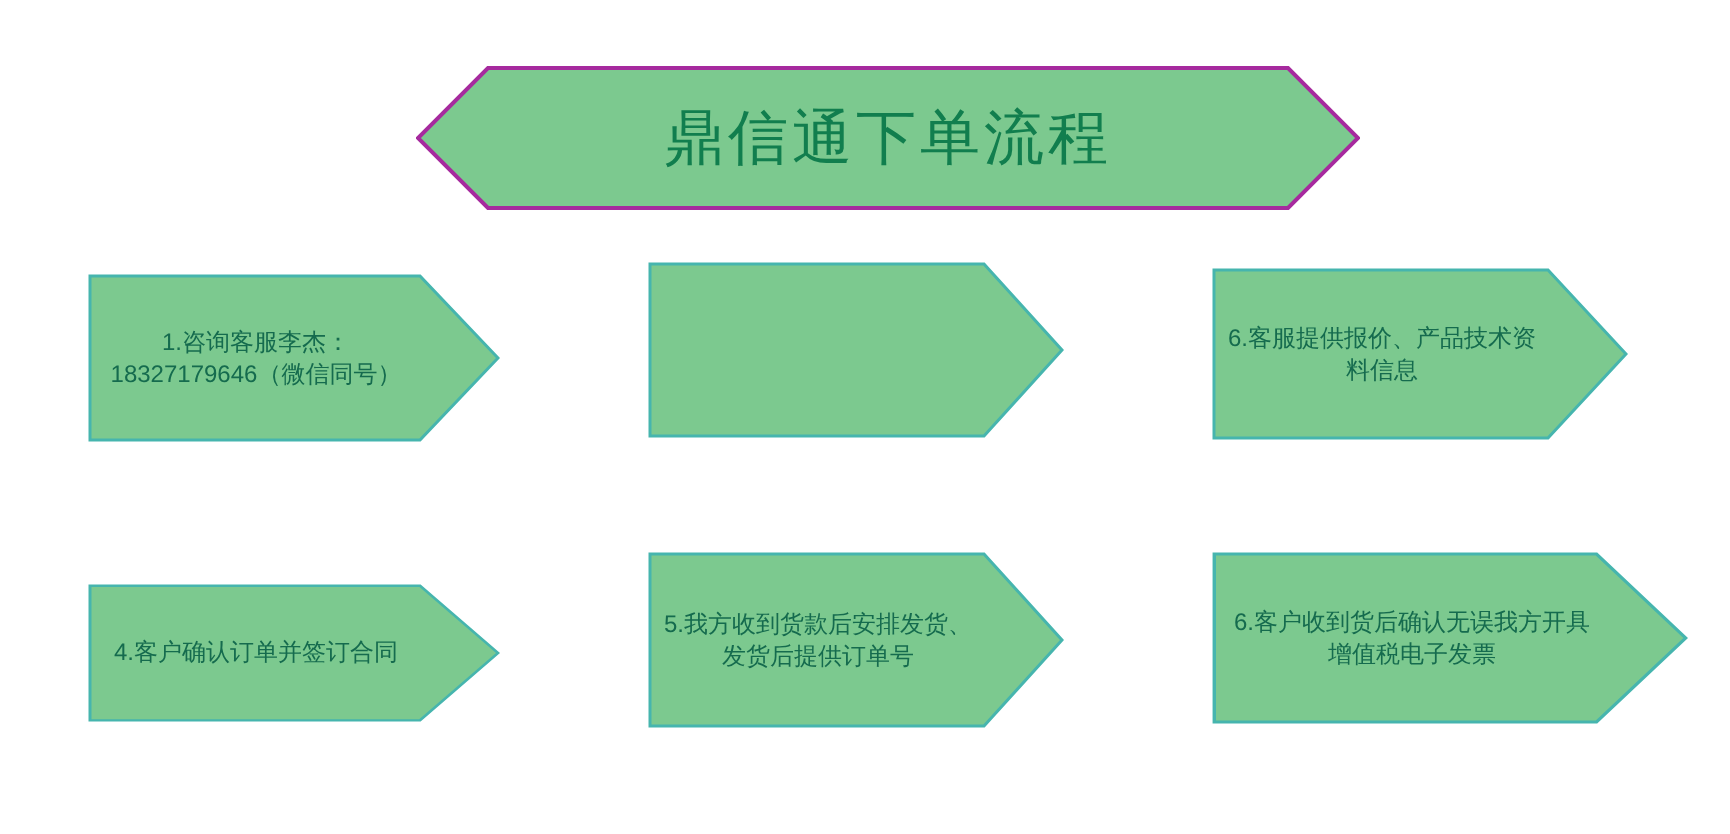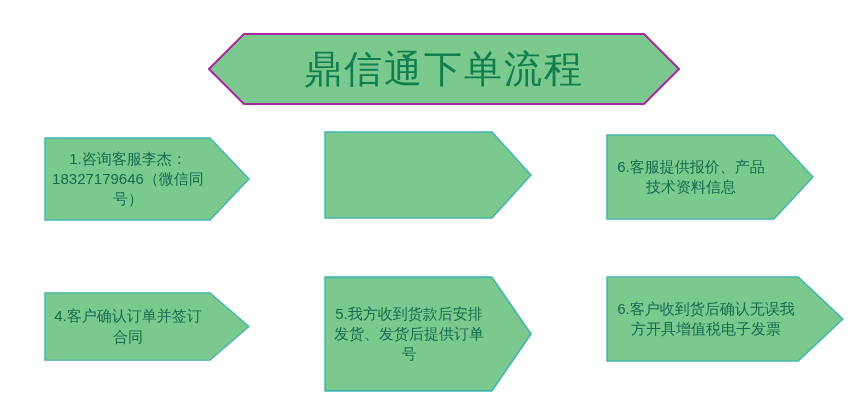--- a/index.html
+++ b/index.html
@@ -31,21 +31,21 @@
     fill: var(--shape-fill, #7cc98f);
     stroke: var(--title-border, #a62a9e);
     stroke-width: 2;
   }
   .title-text {
     position: absolute;
     left: 0; top: 0; right: 0; bottom: 0;
     display: flex;
     align-items: center;
     justify-content: center;
-    font-size: 38px;
+    font-size: 30px;
     letter-spacing: 2px;
     color: var(--title-text, #117e4e);
   }
 
   
   .step { position: absolute; }
   .step svg {
     position: absolute;
     left: 0; top: 0;
     width: 100%; height: 100%;
@@ -56,30 +56,30 @@
     stroke: var(--shape-border, #46b5ae);
     stroke-width: 1.5;
   }
   .step .txt {
     position: absolute;
     left: 8px; top: 0; right: 46px; bottom: 0;
     display: flex;
     align-items: center;
     justify-content: center;
     text-align: center;
-    font-size: 15px;
+    font-size: 12px;
     line-height: 1.35;
     color: var(--step-text, #156b4e);
   }
 
   .s1 { left: 44px;  top: 137px; width: 206px; height: 84px; }
   .s2 { left: 324px; top: 131px; width: 208px; height: 88px; }
   .s3 { left: 606px; top: 134px; width: 208px; height: 86px; }
   .s4 { left: 44px;  top: 292px; width: 206px; height: 69px; }
-  .s5 { left: 324px; top: 276px; width: 208px; height: 116px; }
+  .s5 { left: 324px; top: 276px; width: 208px; height: 88px; }
   .s6 { left: 606px; top: 276px; width: 208px; height: 86px; padding-left: 30px; }
 </style>
 </head>
 <body>
 
 <div class="canvas">
 
   <div class="title-shape">
     <svg viewBox="0 0 472 72" preserveAspectRatio="none">
       <polygon points="36,1 436,1 471,36 436,71 36,71 1,36"></polygon>

